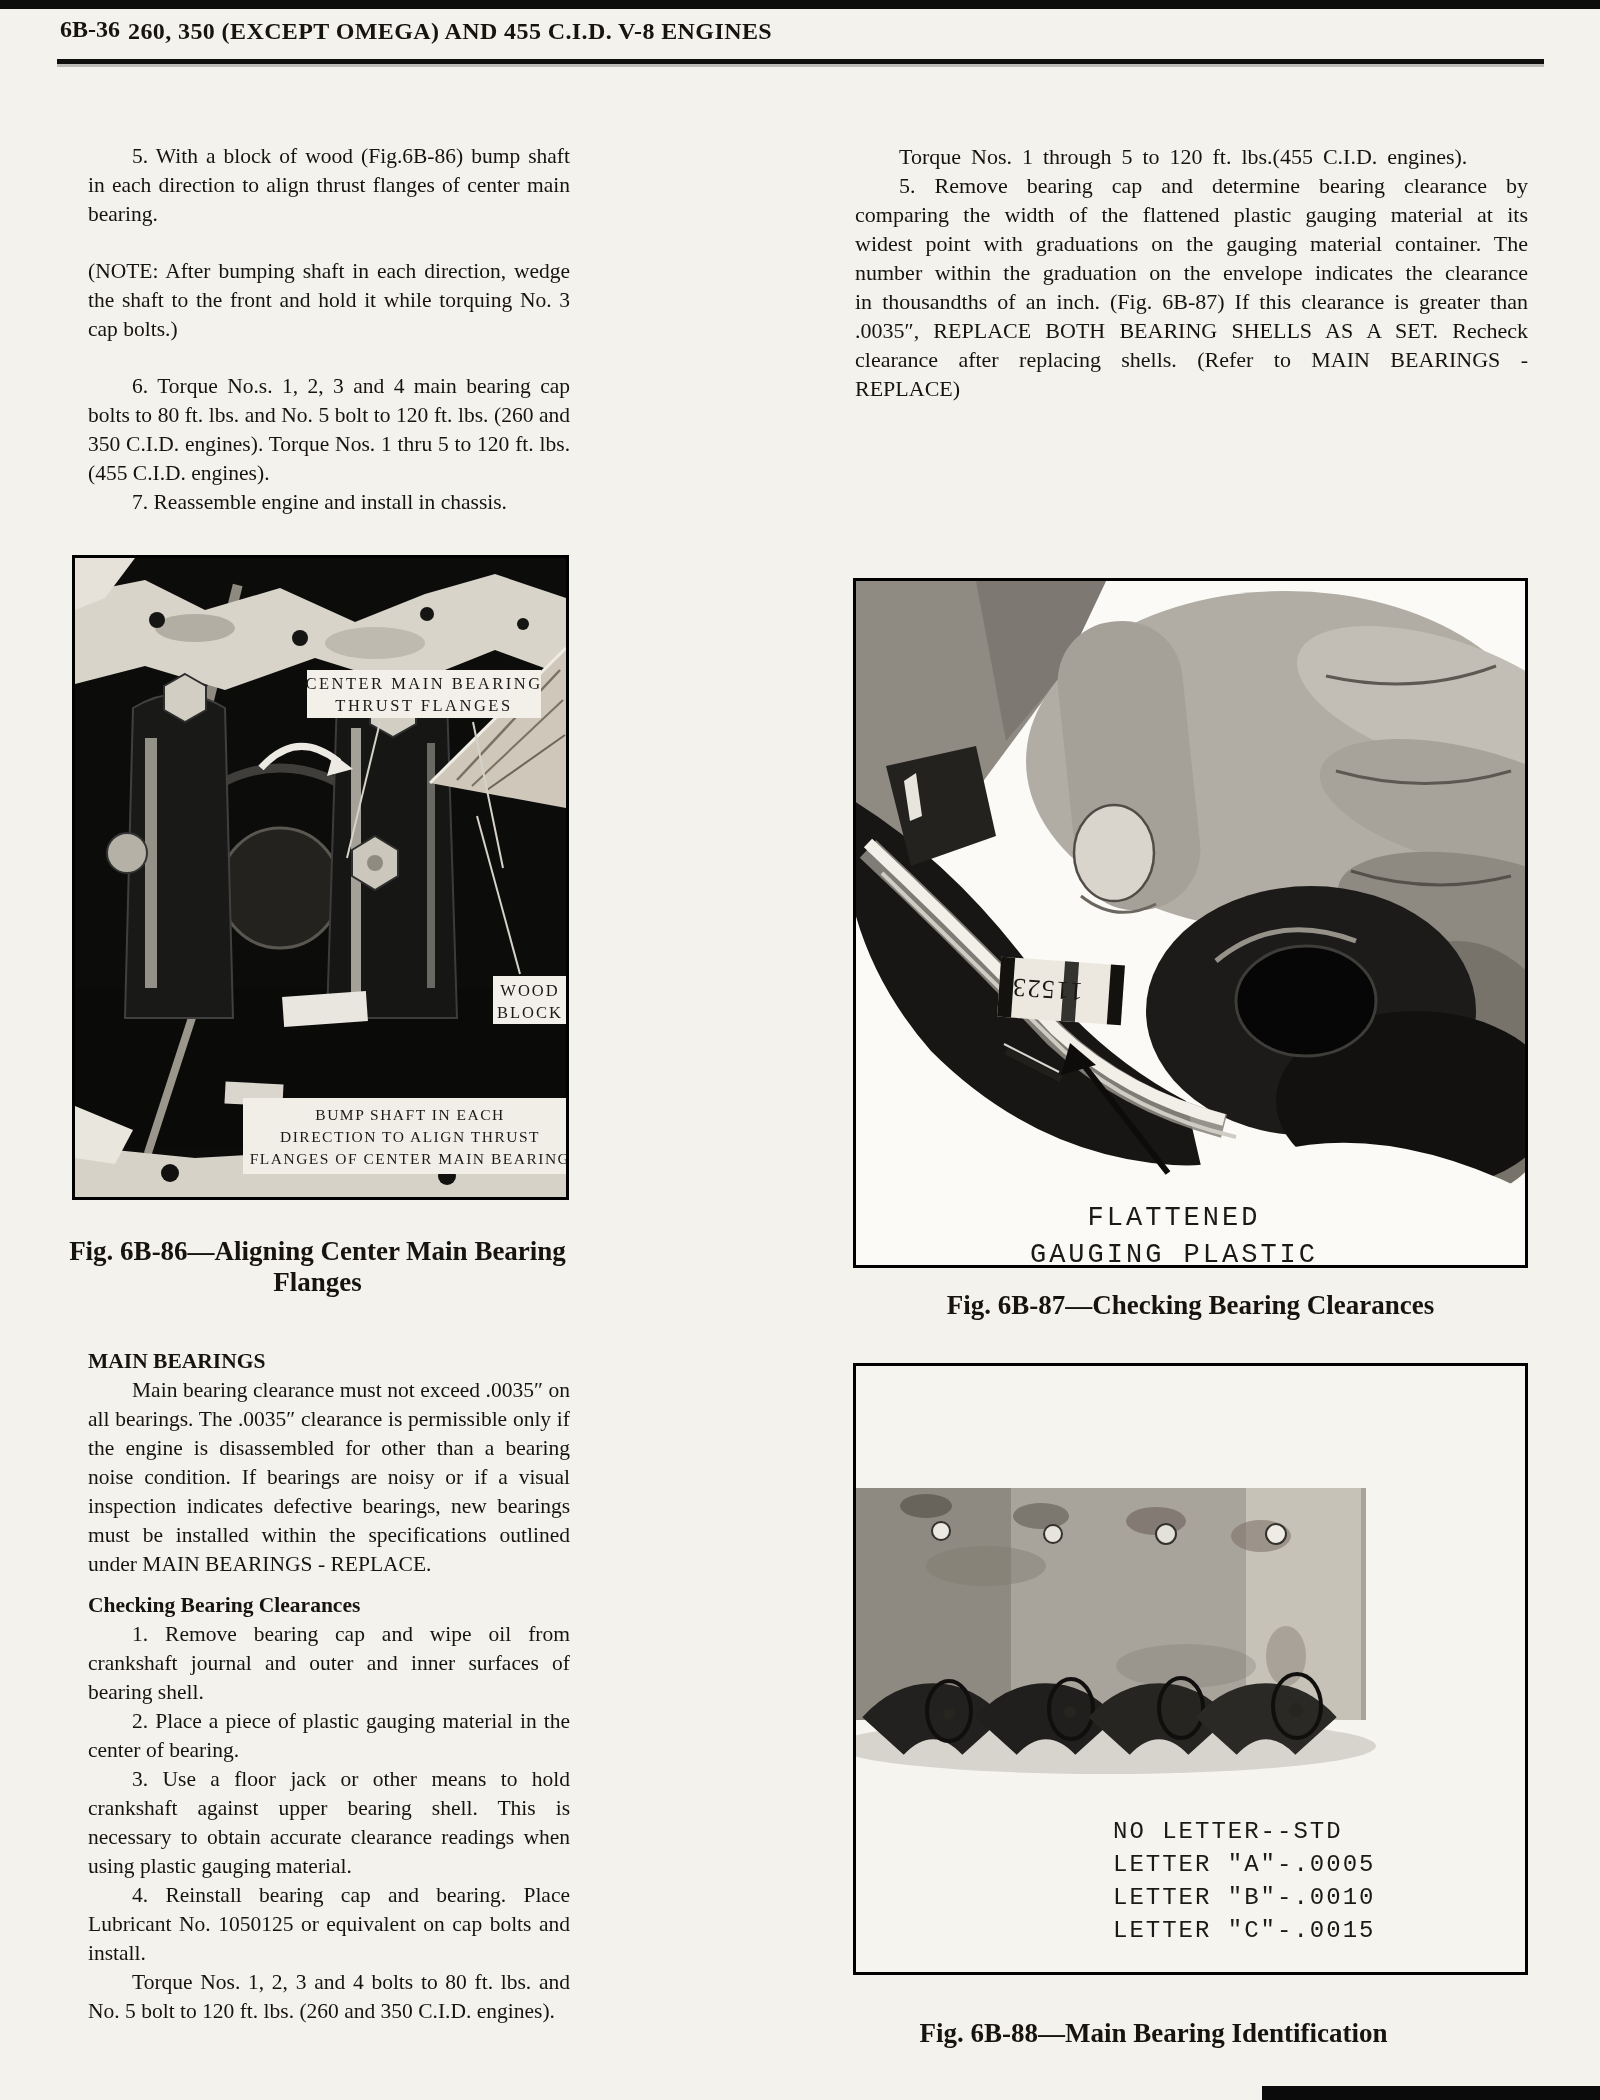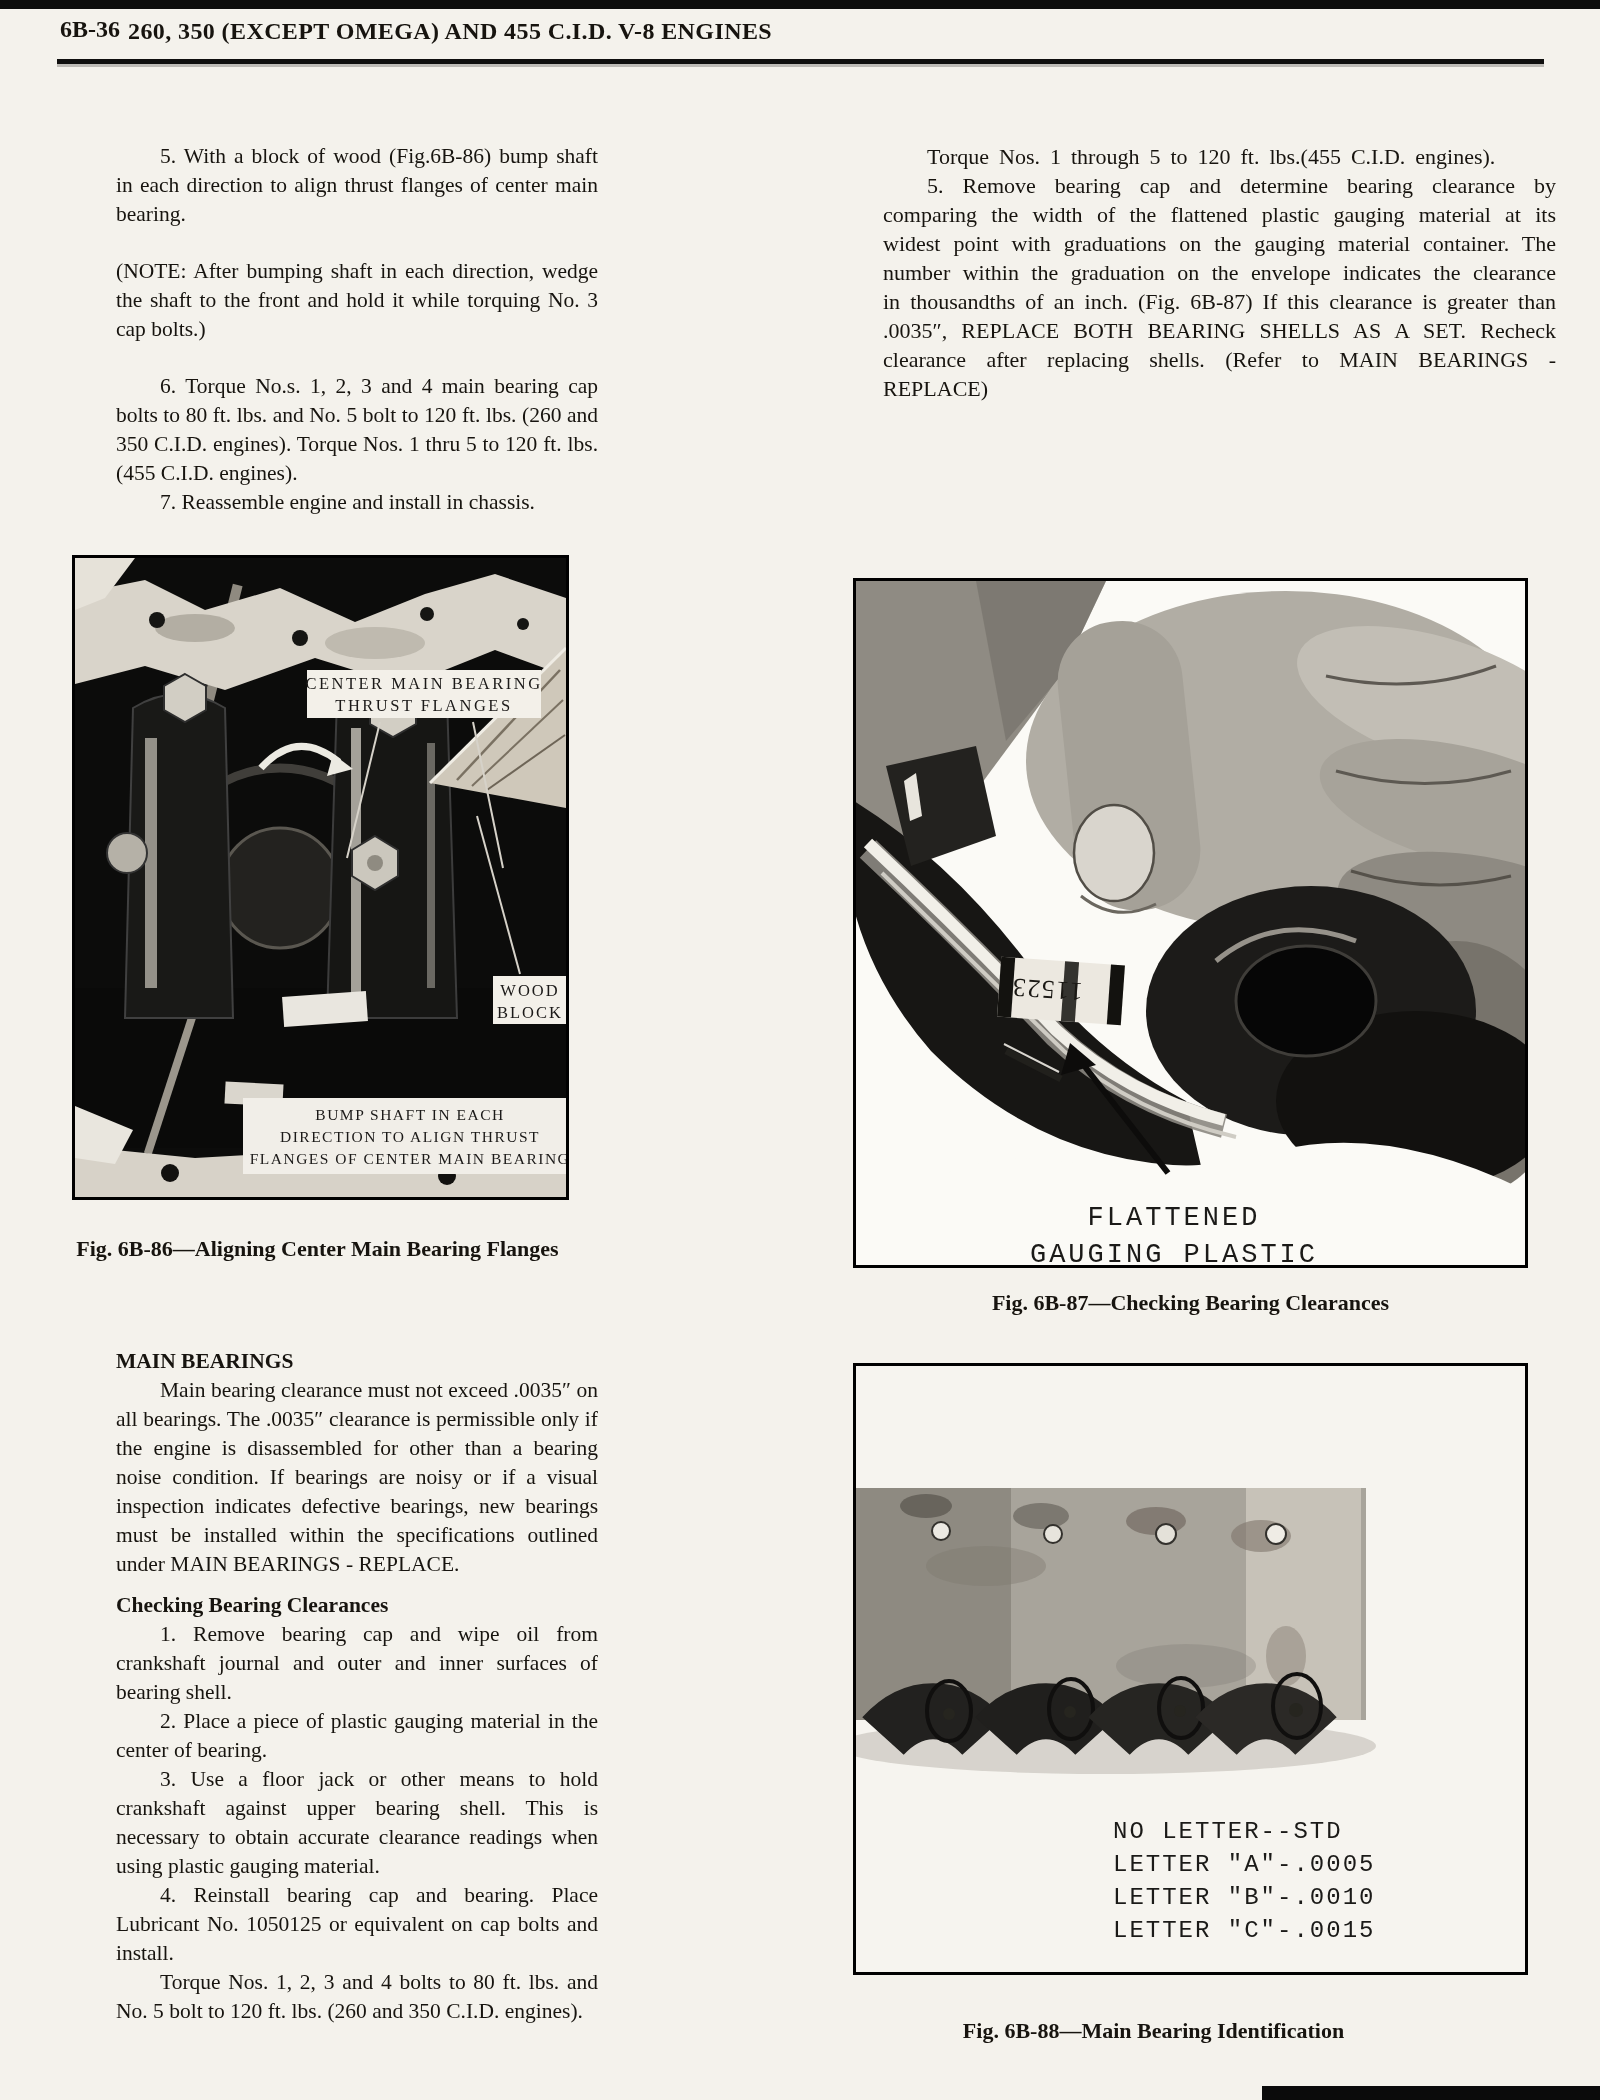--- a/index.html
+++ b/index.html
@@ -4,34 +4,34 @@
 <style>
   html,body{margin:0;padding:0;background:#6b6b6b;}
   .page{position:relative;width:1600px;height:2100px;background:#f4f2ec;
         font-family:"Liberation Serif",serif;color:#17140f;overflow:hidden;}
   .topbar{position:absolute;left:0;top:0;width:1600px;height:9px;background:#0d0d0c;}
   .corner-artifact{position:absolute;left:1262px;top:2086px;width:338px;height:14px;background:#0b0b0b;}
   .hdr-code{position:absolute;left:60px;top:16px;font-size:24px;font-weight:bold;}
   .hdr-title{position:absolute;left:128px;top:18px;font-size:24px;font-weight:bold;letter-spacing:.4px;}
   .hdr-rule{position:absolute;left:57px;top:59px;width:1487px;height:5px;background:#0f0f0e;
             box-shadow:0 3px 0 rgba(25,22,18,.25);}
-  .col{position:absolute;text-align:justify;margin-left:28px;}
+  .col{position:absolute;text-align:justify;}
   .col-left{left:88px;top:142px;width:482px;font-size:21.5px;line-height:29px;}
   .col-left2{left:88px;top:1347px;width:482px;font-size:21.5px;line-height:29px;}
   .col-right{left:855px;top:142px;width:673px;font-size:22px;line-height:29px;word-spacing:4.5px;}
   .p{margin:0;}
   .ind{text-indent:44px;}
   .gap28{margin-top:28px;}
   .gap12{margin-top:12px;}
   .bold{font-weight:bold;}
   .fig{position:absolute;border:3px solid #000000;background:#fff;}
   #fig86{left:72px;top:555px;width:491px;height:639px;}
   #fig87{left:853px;top:578px;width:669px;height:684px;}
   #fig88{left:853px;top:1363px;width:669px;height:606px;}
-  .caption{position:absolute;font-weight:bold;font-size:22px;text-align:center;}
+  .caption{position:absolute;font-weight:bold;font-size:27px;text-align:center;}
   #cap86{left:60px;top:1236px;width:515px;}
   #cap87{left:853px;top:1290px;width:675px;}
   #cap88{left:816px;top:2018px;width:675px;font-family:Liberation Serif, serif;}
   svg{display:block;}
   .photo-label-serif{font-family:"Liberation Serif",serif;fill:#1b1918;}
   .mono-label{font-family:"Liberation Mono",monospace;fill:#1b1a18;}
 </style>
 </head>
 <body>
 

